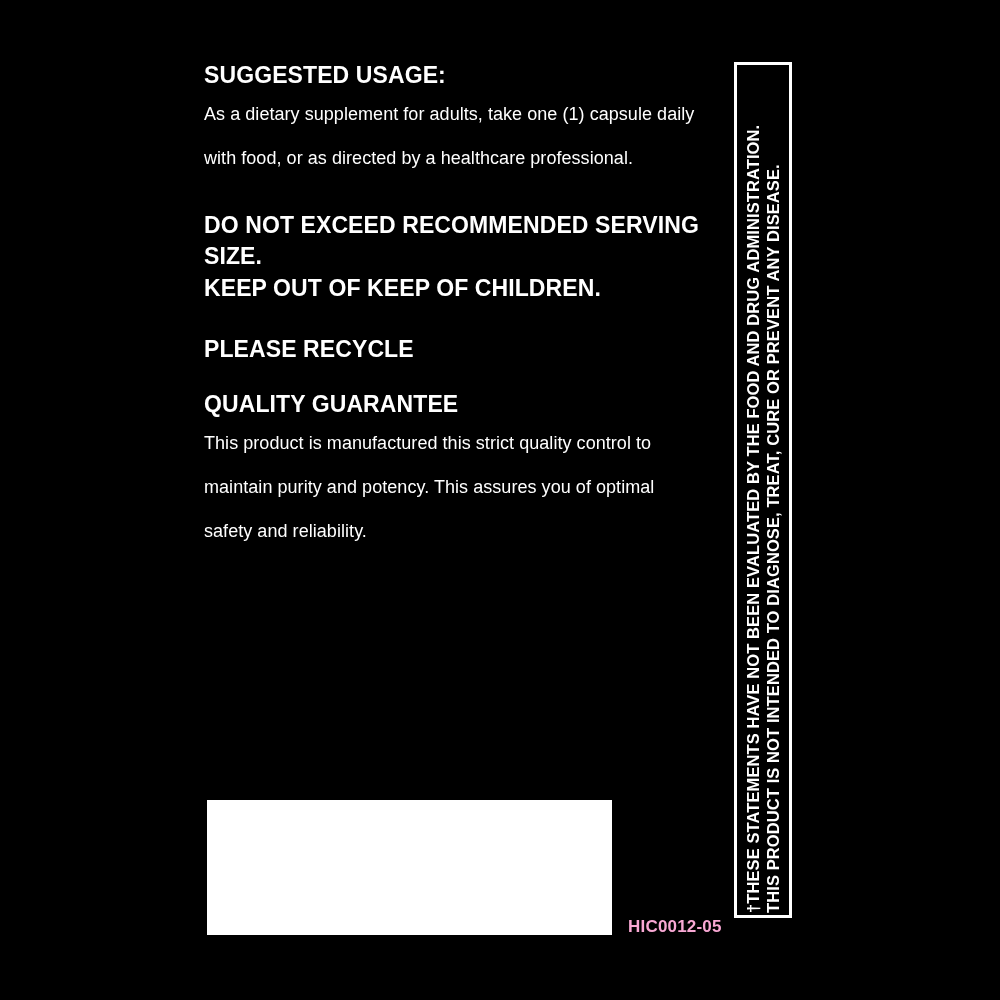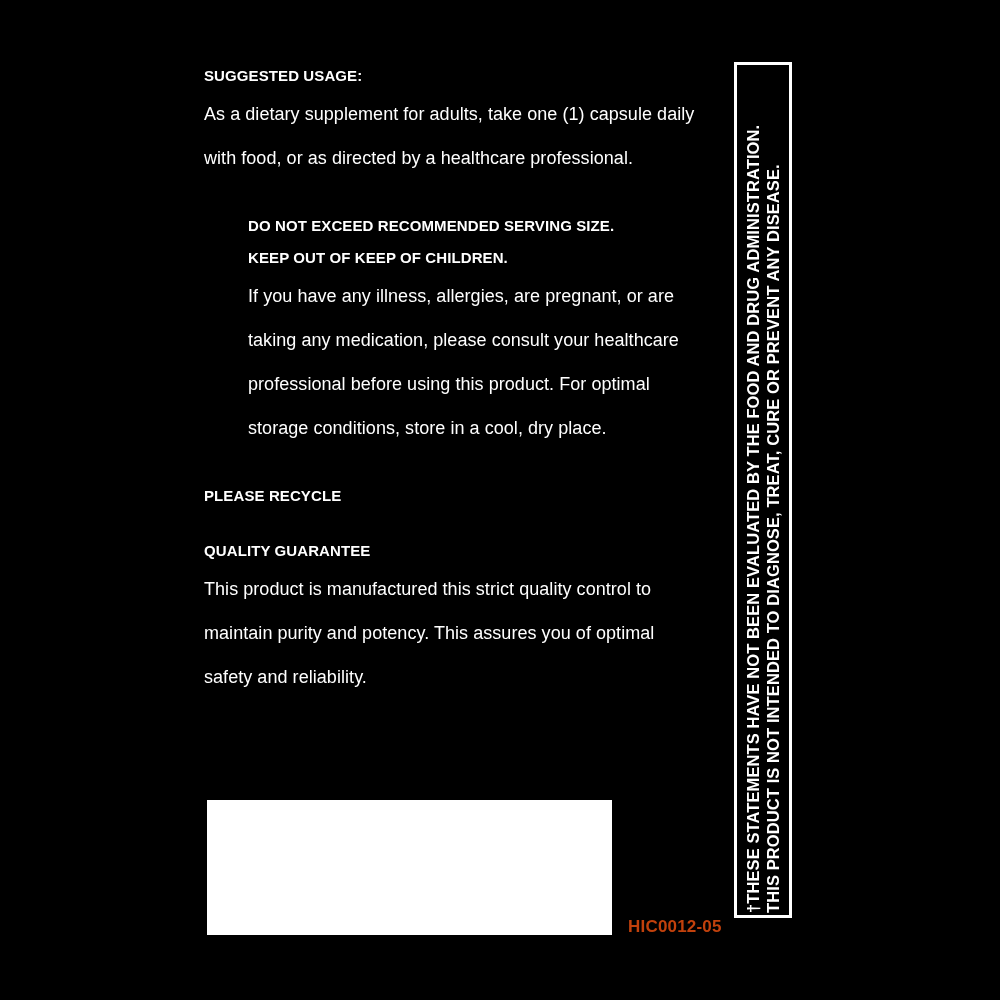--- a/index.html
+++ b/index.html
@@ -27,37 +27,36 @@
     width: 500px;
   }
   .block {
     margin-bottom: 26px;
   }
   .block:last-child {
     margin-bottom: 8px;
   }
   .heading {
     font-weight: bold;
-    font-size: 15px;
+    font-size: 23px;
     line-height: 31px;
     letter-spacing: 0.1px;
     margin: 0 0 1px 0;
   }
   .body-text {
     font-size: 18px;
     line-height: 44px;
     margin: 0;
     letter-spacing: 0.05px;
   }
   .block-usage {
     margin-bottom: 30px;
   }
   .block-warning {
     margin-bottom: 30px;
-    margin-left: 44px;
   }
   .block-recycle {
     margin-bottom: 24px;
   }
 
   
   .disclaimer-box {
     position: absolute;
     left: 734px;
     top: 62px;
@@ -101,39 +100,38 @@
   }
 
   
   .code-text {
     position: absolute;
     left: 628px;
     top: 917px;
     font-size: 17px;
     font-weight: bold;
     letter-spacing: 0.2px;
-    color: #c2410c;
+    color: #f9a8d4;
   }
 </style>
 </head>
 <body>
 
 <div class="label">
 
   <div class="content">
 
     <div class="block block-usage">
       <p class="heading">SUGGESTED USAGE:</p>
       <p class="body-text">As a dietary supplement for adults, take one (1) capsule daily with food, or as directed by a healthcare professional.</p>
     </div>
 
     <div class="block block-warning">
       <p class="heading">DO NOT EXCEED RECOMMENDED SERVING SIZE.</p>
       <p class="heading">KEEP OUT OF KEEP OF CHILDREN.</p>
-      <p class="body-text">If you have any illness, allergies, are pregnant, or are taking any medication, please consult your healthcare professional before using this product.  For optimal storage conditions, store in a cool, dry place.</p>
     </div>
 
     <div class="block block-recycle">
       <p class="heading">PLEASE RECYCLE</p>
     </div>
 
     <div class="block">
       <p class="heading">QUALITY GUARANTEE</p>
       <p class="body-text">This product is manufactured this strict quality control to maintain purity and potency. This assures you of optimal safety and reliability.</p>
     </div>

